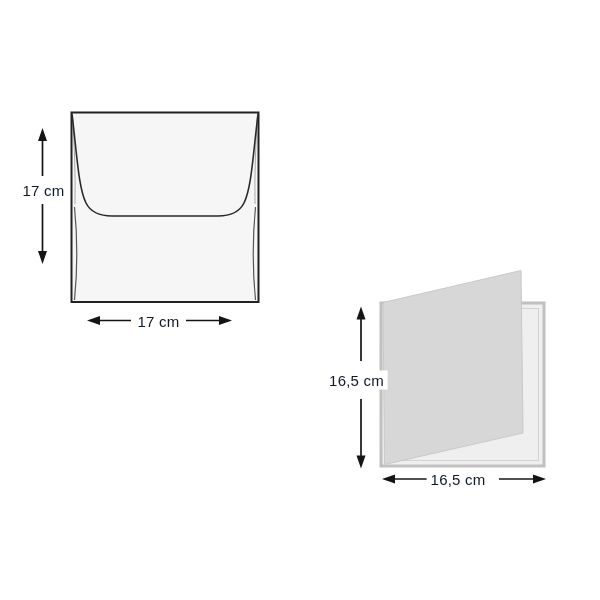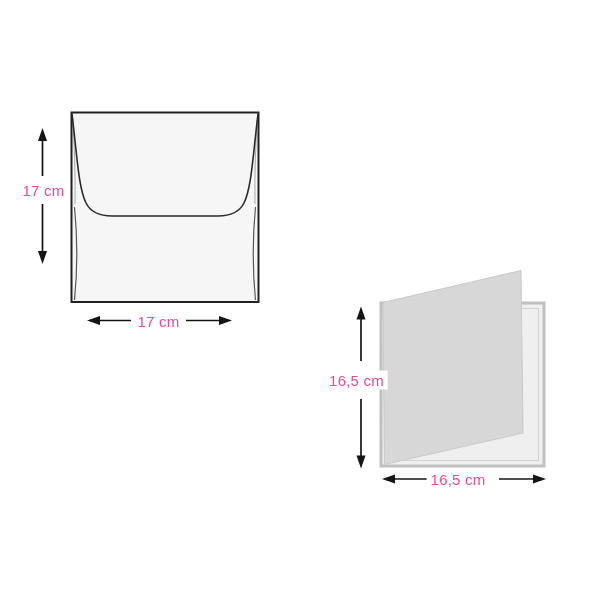--- a/index.html
+++ b/index.html
@@ -18,21 +18,21 @@
   .diagram-svg {
     position: absolute;
     left: 0;
     top: 0;
   }
   .dim-label {
     position: absolute;
     transform: translate(-50%, -50%);
     font-size: 15px;
     line-height: 1;
-    color: #ec4899;
+    color: #0f172a;
     background: #ffffff;
     padding: 2px 4px;
     white-space: nowrap;
     letter-spacing: 0.2px;
   }
   .dim-line {
     stroke: #141414;
     stroke-width: 1.7;
     fill: none;
   }

